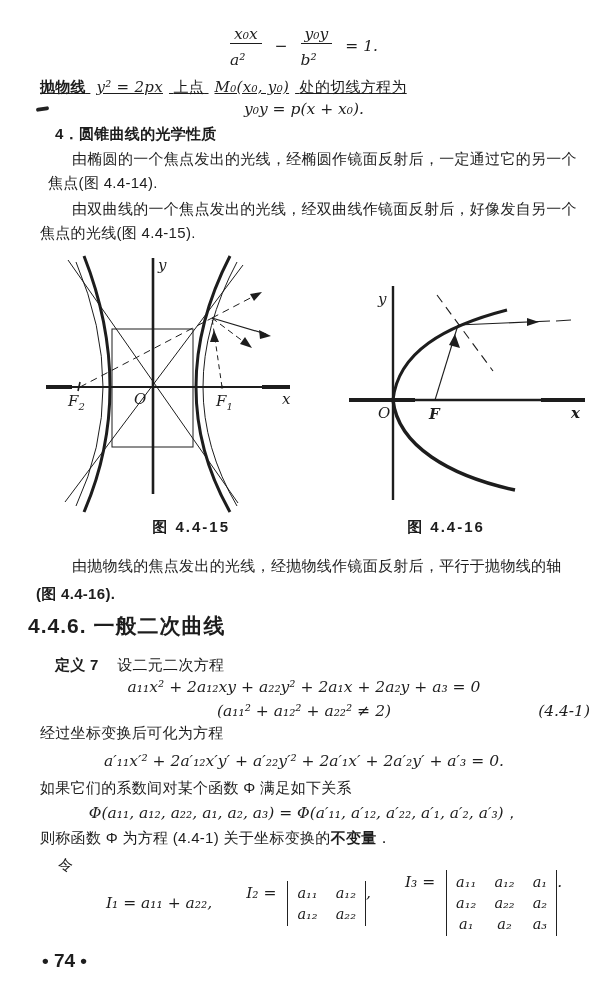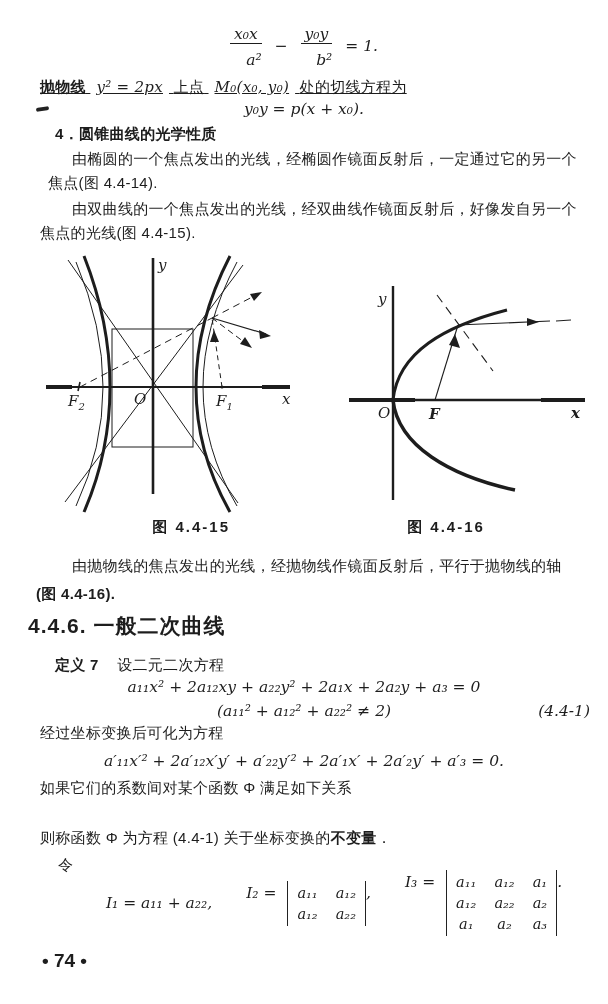--- a/index.html
+++ b/index.html
@@ -6,21 +6,21 @@
   .page {
     position:relative; width:608px; height:1004px; margin:0 auto;
     background:#ffffff; color:#1d1d1d; overflow:hidden;
     font-family:"Liberation Sans","DejaVu Sans",sans-serif;
   }
   .abs { position:absolute; white-space:nowrap; }
   .cjk { font-size:15px; letter-spacing:0.3px; }
   .math { font-family:"DejaVu Serif",serif; font-style:italic; }
   .bold { font-weight:bold; }
   .center { left:0; width:608px; text-align:center; }
-  .frac { display:inline-block; vertical-align:middle; text-align:right; }
+  .frac { display:inline-block; vertical-align:middle; text-align:left; }
   .frac .num { display:block; padding:0 4px 1px 4px; border-bottom:1.4px solid #1d1d1d; line-height:1.05; }
   .frac .den { display:block; padding-top:1px; line-height:1.05;margin-top:7px; }
   .eqline { font-size:15.5px; }
   .sec-heading { font-size:21px; font-weight:600; letter-spacing:1px; }
   .det { display:inline-grid; column-gap:18px; row-gap:5px; padding:4px 9px;
          border-left:1.6px solid #222; border-right:1.6px solid #222;
          font-family:"DejaVu Serif",serif; font-style:italic; font-size:14.5px; text-align:center; }
   .det.c2 { grid-template-columns:auto auto; }
   .det.c3 { grid-template-columns:auto auto auto; }
   .inv-row { display:flex; align-items:center; justify-content:center; gap:34px; }
@@ -134,20 +134,21 @@
     <span style="padding-left:14px;">设二元二次方程</span>
   </div>
 
   <div class="abs center math eqline" style="top:678px;">a₁₁x² + 2a₁₂xy + a₂₂y² + 2a₁x + 2a₂y + a₃ = 0</div>
   <div class="abs center math eqline" style="top:702px;">(a₁₁² + a₁₂² + a₂₂² ≠ 2)</div>
   <div class="abs math eqline" style="top:702px; right:18px;">(4.4-1)</div>
 
   <div class="abs cjk" style="top:724px; left:40px;">经过坐标变换后可化为方程</div>
   <div class="abs center math eqline" style="top:752px;">a′₁₁x′² + 2a′₁₂x′y′ + a′₂₂y′² + 2a′₁x′ + 2a′₂y′ + a′₃ = 0.</div>
   <div class="abs cjk" style="top:779px; left:40px;">如果它们的系数间对某个函数 Φ 满足如下关系</div>
+  <div class="abs center math eqline" style="top:803px;">Φ(a₁₁, a₁₂, a₂₂, a₁, a₂, a₃) = Φ(a′₁₁, a′₁₂, a′₂₂, a′₁, a′₂, a′₃)，</div>
   <div class="abs cjk" style="top:829px; left:40px;">
     <span>则称函数 Φ 为方程 (4.4-1) 关于坐标变换的</span><span class="bold">不变量</span><span>．</span>
   </div>
   <div class="abs cjk" style="top:856px; left:58px;">令</div>
 
   <div class="abs inv-row" style="top:868px; left:60px; width:548px; height:70px;">
     <span class="math eqline">I₁ = a₁₁ + a₂₂,</span>
     <span class="math eqline">
       <span>I₂ =</span>
       <span class="det c2" style="margin-left:6px;">

